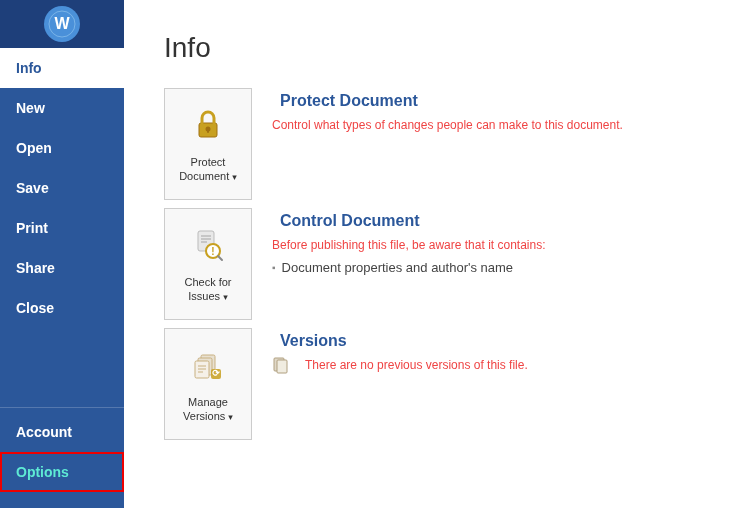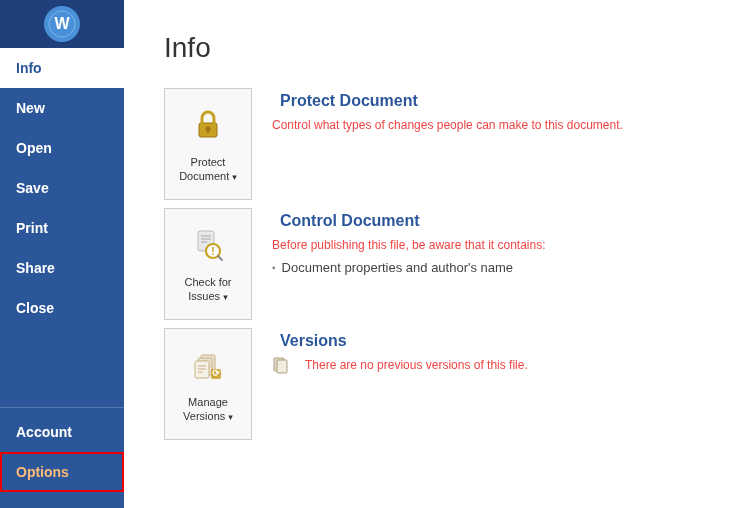--- a/index.html
+++ b/index.html
@@ -54,21 +54,21 @@
       height: 1px;
       background: rgba(255,255,255,0.2);
       margin: 4px 0;
     }
     .sidebar-bottom {
       margin-top: auto;
       padding-bottom: 16px;
     }
     .sidebar-item.options-highlighted {
       border: 2px solid #e00;
-      color: #fdba74;
+      color: #5eead4;
       padding: 10px 14px;
     }
 
     
     .main {
       flex: 1;
       padding: 32px 40px;
       background: #fff;
       overflow-y: auto;
     }

